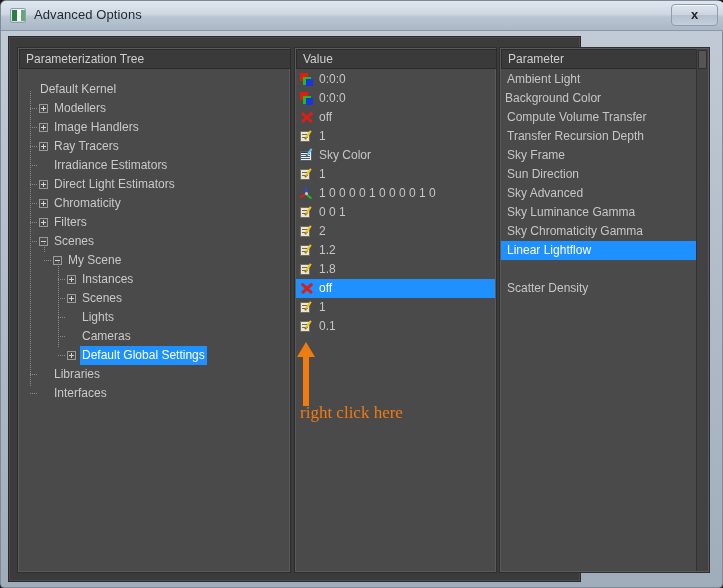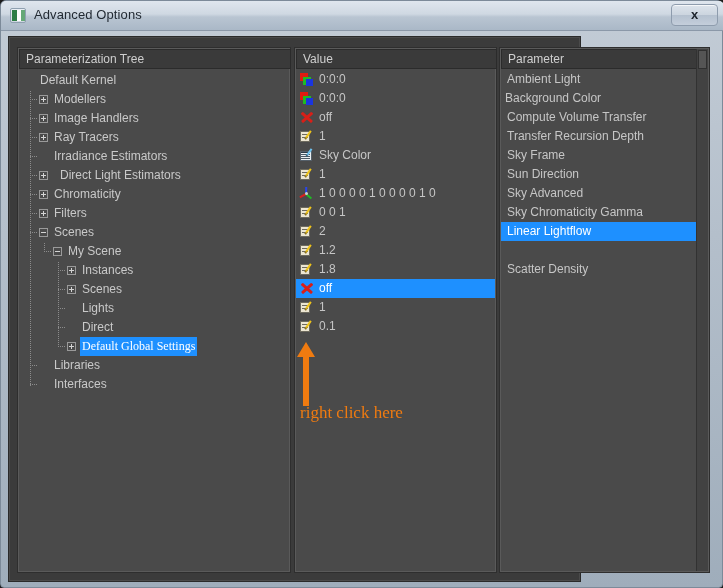--- a/index.html
+++ b/index.html
@@ -112,41 +112,40 @@
     bottom: 1px;
     right: 1px;
     background: #4a4a4a;
     overflow: hidden;
   }
 
   
   #tree-panel { left: 8px; top: 10px; width: 274px; height: 526px; }
   #tree-panel .panel-header { width: 272px; }
 
-  #tree-body { padding-top: 1px; }
+  #tree-body { padding-top: 10px; }
 
   .tree-row {
     position: relative;
     height: 19px;
     line-height: 19px;
     white-space: nowrap;
     font-size: 12px;
     color: #c6c6c6;
   }
   .tree-label {
     position: absolute;
     top: 0;
     font-size: 12px;
     color: #c9c9c9;
     padding: 0 2px;
   }
   .tree-label.selected {
     background: #1e90ff;
     color: #ffffff;
-    font-family: Liberation Serif, serif;
   }
   .expander {
     position: absolute;
     top: 5px;
     width: 9px; height: 9px;
     box-sizing: border-box;
     border: 1px solid #9a9a9a;
     background: #4a4a4a;
   }
   .expander::before {
@@ -351,21 +350,21 @@
             <div class="expander plus" style="left: 20px;"></div>
             <span class="tree-label" style="left: 33px;">Ray Tracers</span>
           </div>
           <div class="tree-row">
             <div class="hline" style="left: 11px; top: 9px; width: 8px;"></div>
             <span class="tree-label" style="left: 33px;">Irradiance Estimators</span>
           </div>
           <div class="tree-row">
             <div class="hline" style="left: 11px; top: 9px; width: 8px;"></div>
             <div class="expander plus" style="left: 20px;"></div>
-            <span class="tree-label" style="left: 39px;">Direct Light Estimators</span>
+            <span class="tree-label" style="left: 33px;">Direct Light Estimators</span>
           </div>
           <div class="tree-row">
             <div class="hline" style="left: 11px; top: 9px; width: 8px;"></div>
             <div class="expander plus" style="left: 20px;"></div>
             <span class="tree-label" style="left: 33px;">Chromaticity</span>
           </div>
           <div class="tree-row">
             <div class="hline" style="left: 11px; top: 9px; width: 8px;"></div>
             <div class="expander plus" style="left: 20px;"></div>
             <span class="tree-label" style="left: 33px;">Filters</span>
@@ -389,21 +388,21 @@
             <div class="hline" style="left: 39px; top: 9px; width: 8px;"></div>
             <div class="expander plus" style="left: 48px;"></div>
             <span class="tree-label" style="left: 61px;">Scenes</span>
           </div>
           <div class="tree-row">
             <div class="hline" style="left: 39px; top: 9px; width: 8px;"></div>
             <span class="tree-label" style="left: 61px;">Lights</span>
           </div>
           <div class="tree-row">
             <div class="hline" style="left: 39px; top: 9px; width: 8px;"></div>
-            <span class="tree-label" style="left: 61px;">Direct</span>
+            <span class="tree-label" style="left: 61px;">Cameras</span>
           </div>
           <div class="tree-row">
             <div class="hline" style="left: 39px; top: 9px; width: 8px;"></div>
             <div class="expander plus" style="left: 48px;"></div>
             <span class="tree-label selected" style="left: 61px;">Default Global Settings</span>
           </div>
           <div class="tree-row">
             <div class="hline" style="left: 11px; top: 9px; width: 8px;"></div>
             <span class="tree-label" style="left: 33px;">Libraries</span>
           </div>
@@ -557,20 +556,23 @@
           <div class="list-row">
             <span class="param-text row-text" style="left: 6px; text-align: right;">Sky Frame</span>
           </div>
           <div class="list-row">
             <span class="param-text row-text" style="left: 6px;">Sun Direction</span>
           </div>
           <div class="list-row">
             <span class="param-text row-text" style="left: 6px;">Sky Advanced</span>
           </div>
           <div class="list-row">
+            <span class="param-text row-text" style="left: 6px;">Sky Luminance Gamma</span>
+          </div>
+          <div class="list-row">
             <span class="param-text row-text" style="left: 6px;">Sky Chromaticity Gamma</span>
           </div>
           <div class="list-row selected">
             <span class="param-text row-text" style="left: 6px;">Linear Lightflow</span>
           </div>
           <div class="list-row">
             <span class="param-text row-text" style="left: 6px; margin-top: 46px;">Index of Refraction</span>
           </div>
           <div class="list-row">
             <span class="param-text row-text" style="left: 6px;">Scatter Density</span>

